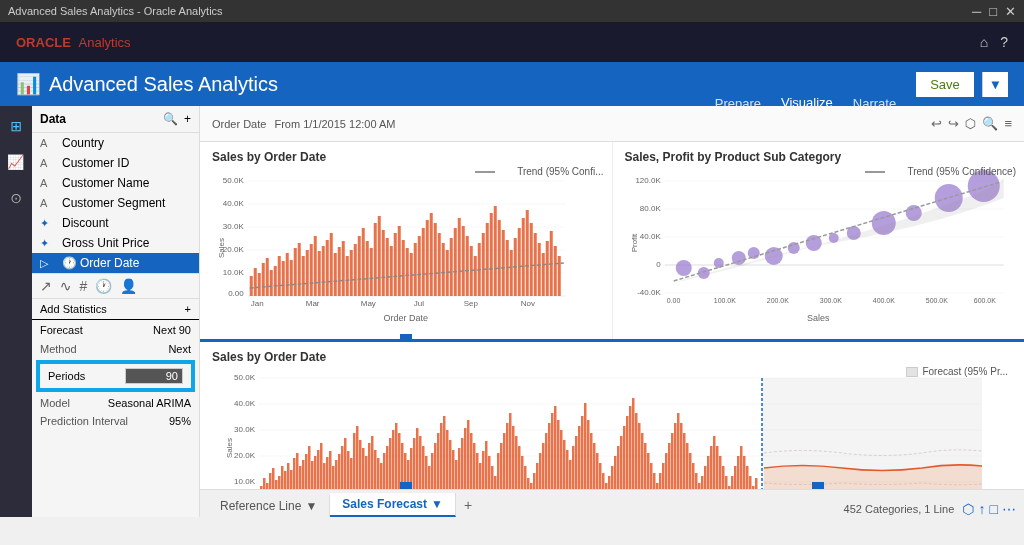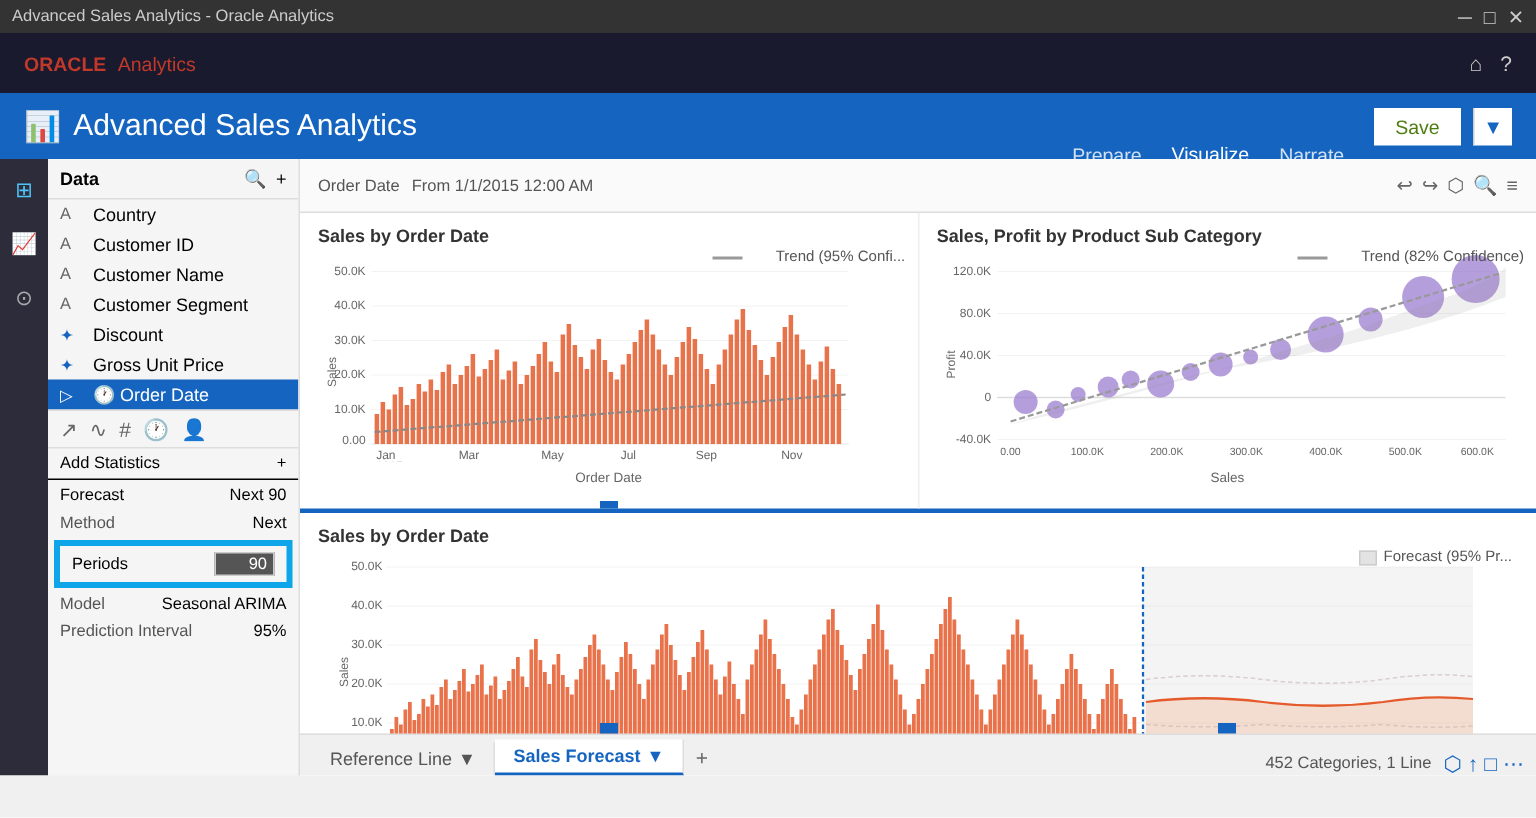--- a/index.html
+++ b/index.html
@@ -136,21 +136,21 @@
     .periods-row {
       display: flex;
       align-items: center;
       justify-content: space-between;
       padding: 4px 8px;
       font-size: 11px;
       border: 4px solid #0ea5e9;
       margin: 2px 4px;
     }
     .periods-input {
-      width: 40px;
+      width: 58px;
       text-align: right;
       border: 1px solid #ccc;
       background: #555;
       color: white;
       padding: 1px 4px;
       font-size: 11px;
     }
 
     
     .chart-icons-row {
@@ -578,21 +578,21 @@
           <text x="85" y="135" font-size="7" fill="#666">100.0K</text>
           <text x="138" y="135" font-size="7" fill="#666">200.0K</text>
           <text x="191" y="135" font-size="7" fill="#666">300.0K</text>
           <text x="244" y="135" font-size="7" fill="#666">400.0K</text>
           <text x="297" y="135" font-size="7" fill="#666">500.0K</text>
           <text x="345" y="135" font-size="7" fill="#666">600.0K</text>
         </svg>
         
         <div class="trend-legend" style="position:absolute; right:8px; top:24px;">
           <span class="trend-line"></span>
-          <span>Trend (82% Confidence)</span>
+          <span>Trend (95% Confidence)</span>
         </div>
         <div style="text-align:center; font-size:9px; color:#666; margin-top:2px;">Sales</div>
       </div>
     </div>
 
     <div class="chart-bottom" style="position:relative;">
       <div class="chart-title">Sales by Order Date</div>
       <svg width="100%" height="155" viewBox="0 0 780 155">
 
         <text x="33" y="12" font-size="8" fill="#666" text-anchor="end">50.0K</text>

